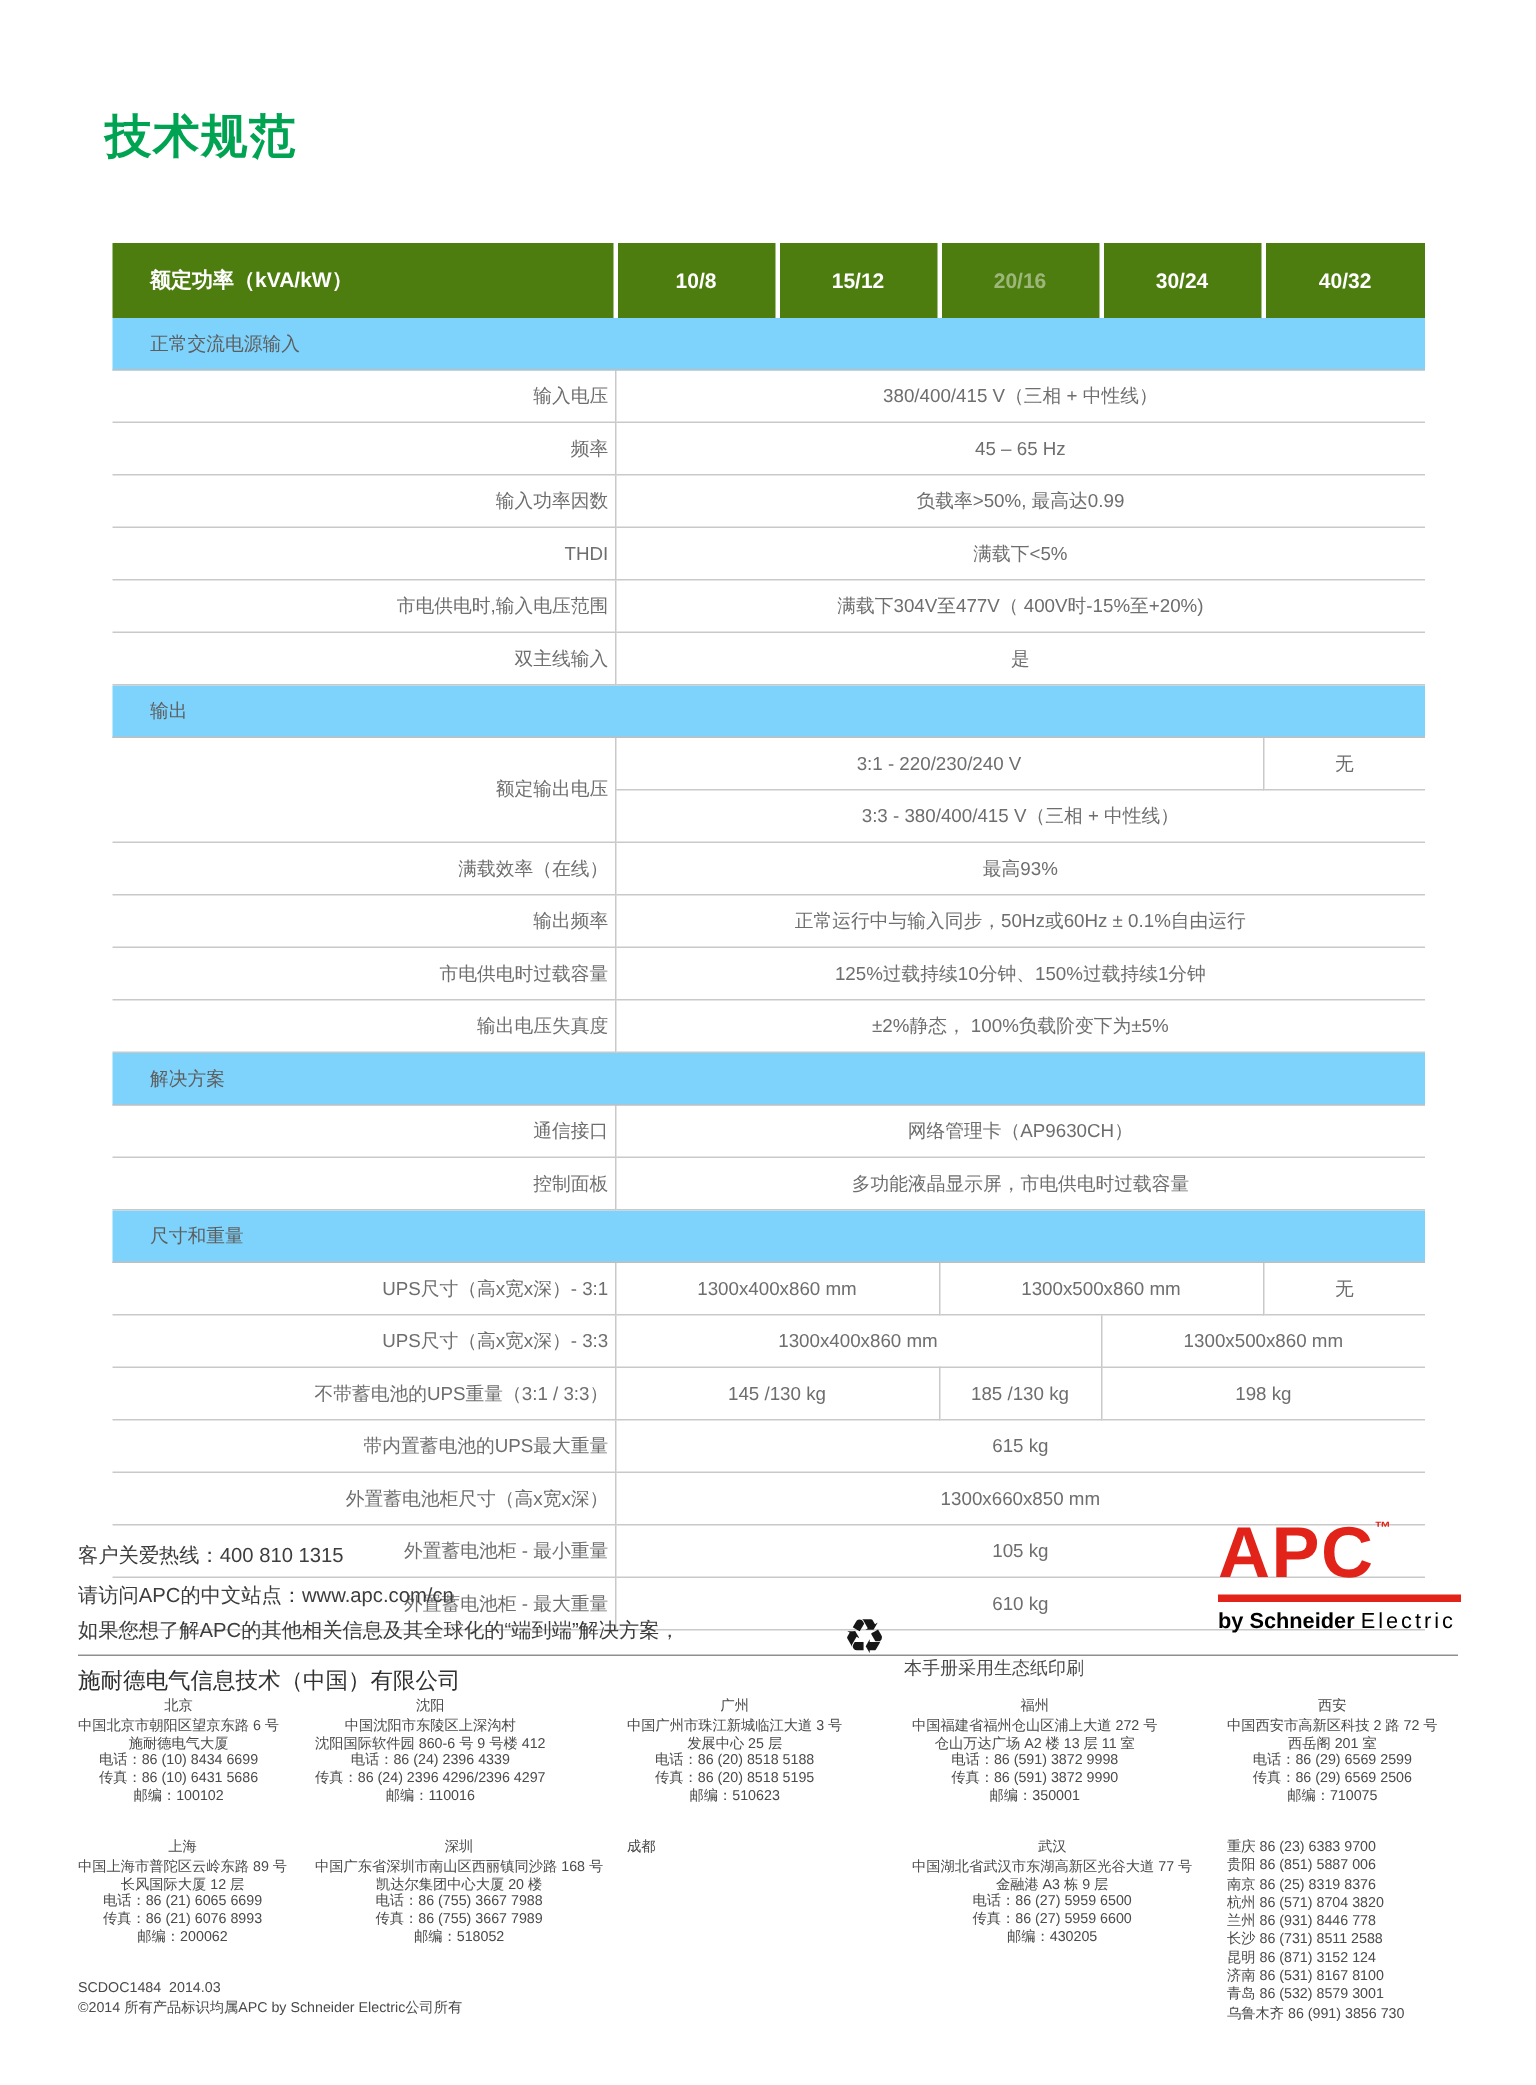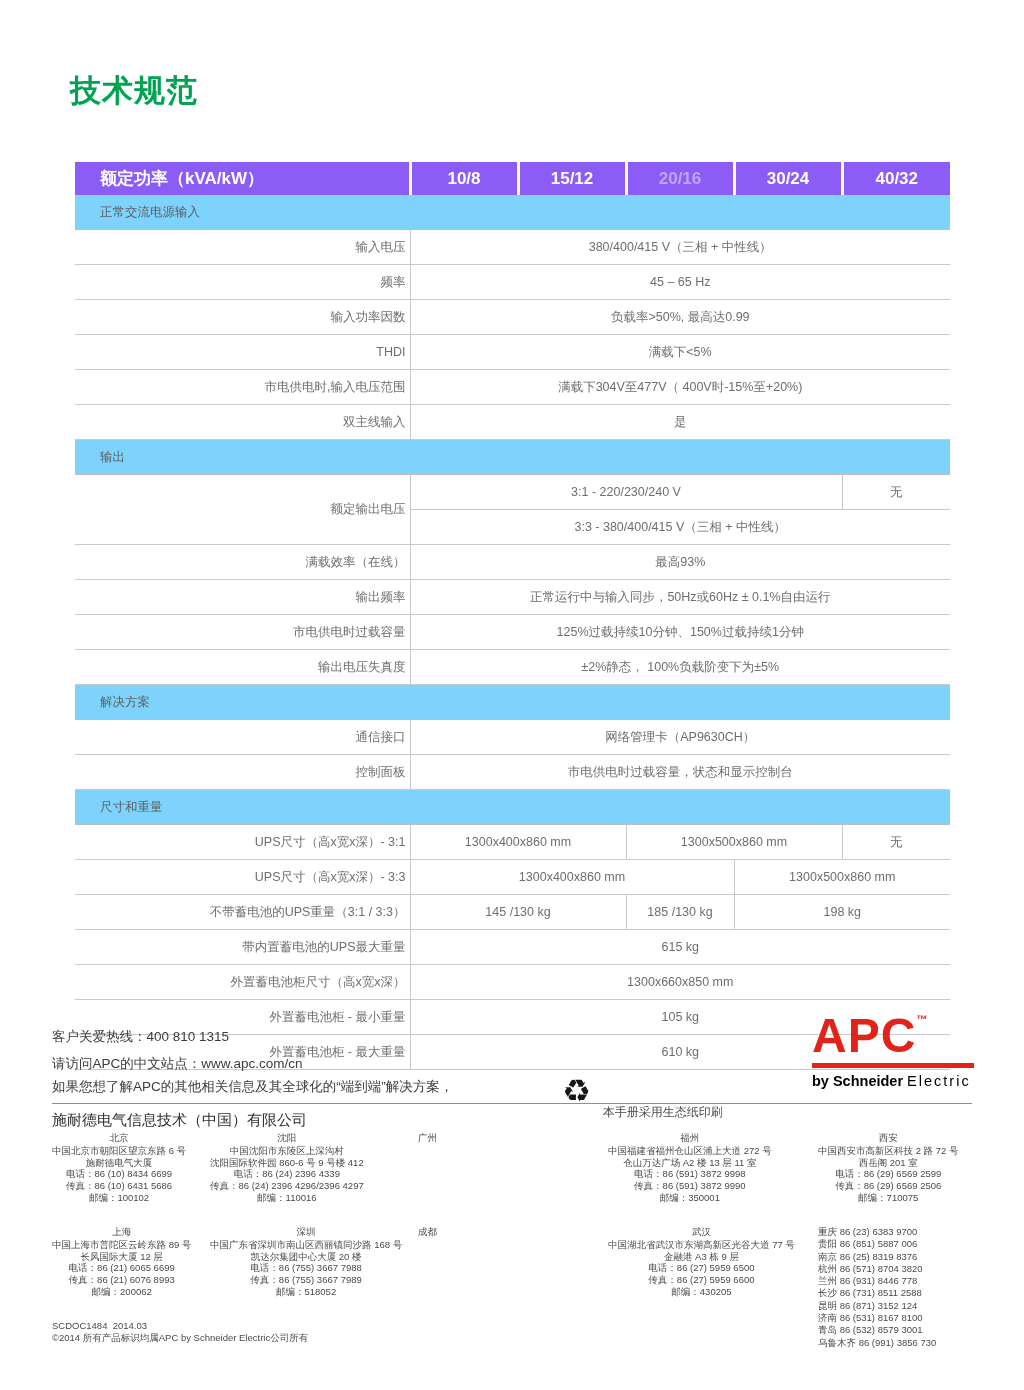--- a/index.html
+++ b/index.html
@@ -6,21 +6,21 @@
   .page{position:relative;width:1024px;height:1390px;background:#fff;overflow:hidden;
         font-family:"Liberation Sans","DejaVu Sans",sans-serif;color:#4a4a4a;}
 
   
   .title{position:absolute;left:70px;top:70px;margin:0;font-size:31px;font-weight:700;
          color:#00A351;letter-spacing:1px;}
 
   
   table.spec{position:absolute;left:75px;top:162px;width:875px;border-collapse:collapse;
              table-layout:fixed;font-size:12.5px;color:#6e6e6e;}
-  table.spec thead th{background:#8b5cf6;color:#fff;height:33px;font-weight:700;font-size:17px;
+  table.spec thead th{background:#4d7c0f;color:#fff;height:50px;font-weight:700;font-size:14px;
              border-right:3px solid #fff;text-align:center;padding:0;}
   table.spec thead th.hlabel{text-align:left;padding-left:25px;}
   table.spec thead th:last-child{border-right:none;}
   table.spec thead th.dim{color:rgba(255,255,255,0.45);}
   table.spec tbody td{height:30px;border-bottom:1px solid #c9c9c9;vertical-align:middle;padding:2px 4px;}
   table.spec tr.section td{background:#7dd3fc;color:#5e5e5e;text-align:left;padding-left:25px;
              border-bottom:1px solid #bfbfbf;}
   table.spec td.lbl{text-align:right;padding-left:25px;border-right:1px solid #c9c9c9;}
   table.spec td.val{text-align:center;border-right:1px solid #c9c9c9;}
   table.spec td.val:last-child{border-right:none;}
@@ -133,21 +133,21 @@
 
       <tr class="section">
           <td colspan="6">解决方案</td>
         </tr>
       <tr>
         <td class="lbl">通信接口</td>
         <td class="val" colspan="5">网络管理卡（AP9630CH）</td>
         </tr>
       <tr>
         <td class="lbl">控制面板</td>
-        <td class="val" colspan="5">市电供电时过载容量，状态和显示控制台</td>
+        <td class="val" colspan="5">多功能液晶显示屏，市电供电时过载容量</td>
         </tr>
 
       <tr class="section">
           <td colspan="6">尺寸和重量</td>
         </tr>
       <tr>
         <td class="lbl">UPS尺寸（高x宽x深）- 3:1</td>
         <td class="val" colspan="2">1300x400x860 mm</td>
         <td class="val" colspan="2">1300x500x860 mm</td>
         <td class="val">无</td>
@@ -215,20 +215,25 @@
   <div class="office" style="left:210px;top:1132px">
     <div class="city">沈阳</div>
     <div class="lines">中国沈阳市东陵区上深沟村
 沈阳国际软件园 860-6 号 9 号楼 412
 电话：86 (24) 2396 4339
 传真：86 (24) 2396 4296/2396 4297
 邮编：110016</div>
     </div>
   <div class="office" style="left:418px;top:1132px">
     <div class="city">广州</div>
+    <div class="lines">中国广州市珠江新城临江大道 3 号
+发展中心 25 层
+电话：86 (20) 8518 5188
+传真：86 (20) 8518 5195
+邮编：510623</div>
     </div>
   <div class="office" style="left:608px;top:1132px">
     <div class="city">福州</div>
     <div class="lines">中国福建省福州仓山区浦上大道 272 号
 仓山万达广场 A2 楼 13 层 11 室
 电话：86 (591) 3872 9998
 传真：86 (591) 3872 9990
 邮编：350001</div>
     </div>
   <div class="office" style="left:818px;top:1132px">

